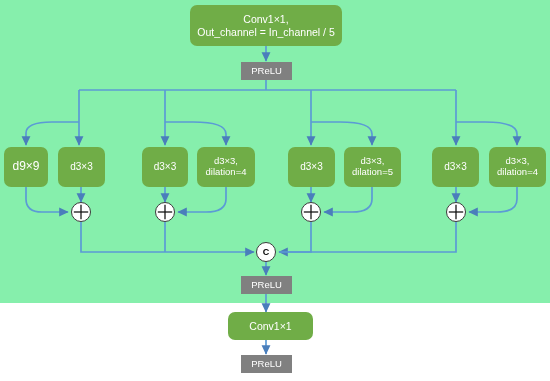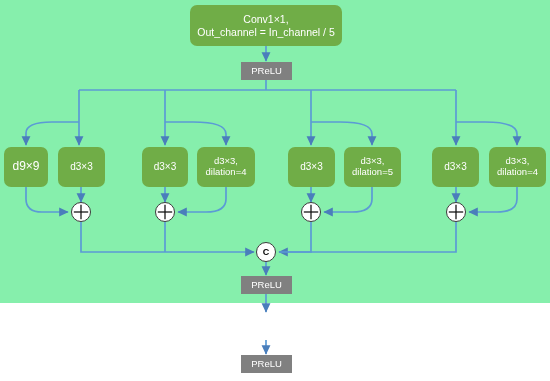--- a/index.html
+++ b/index.html
@@ -203,18 +203,23 @@
   </div>
 
   <div class="junction concat-circle" style="left:256px; top:242px; width:20px; height:20px;">
     <span>C</span>
   </div>
 
   <div class="node-box node-gray" style="left:241px; top:276px; width:51px; height:18px; font-size:9.5px;">
     <span class="label-line">PReLU</span>
   </div>
 
+  <div class="node-box node-green" style="left:228px; top:312px; width:85px; height:28px; font-size:10.5px;">
+    <div>
+      <span class="label-line">Conv1×1</span>
+    </div>
+  </div>
 
   <div class="node-box node-gray" style="left:241px; top:355px; width:51px; height:18px; font-size:9.5px;">
     <span class="label-line">PReLU</span>
   </div>
 
 </div>
 
 </body></html>

